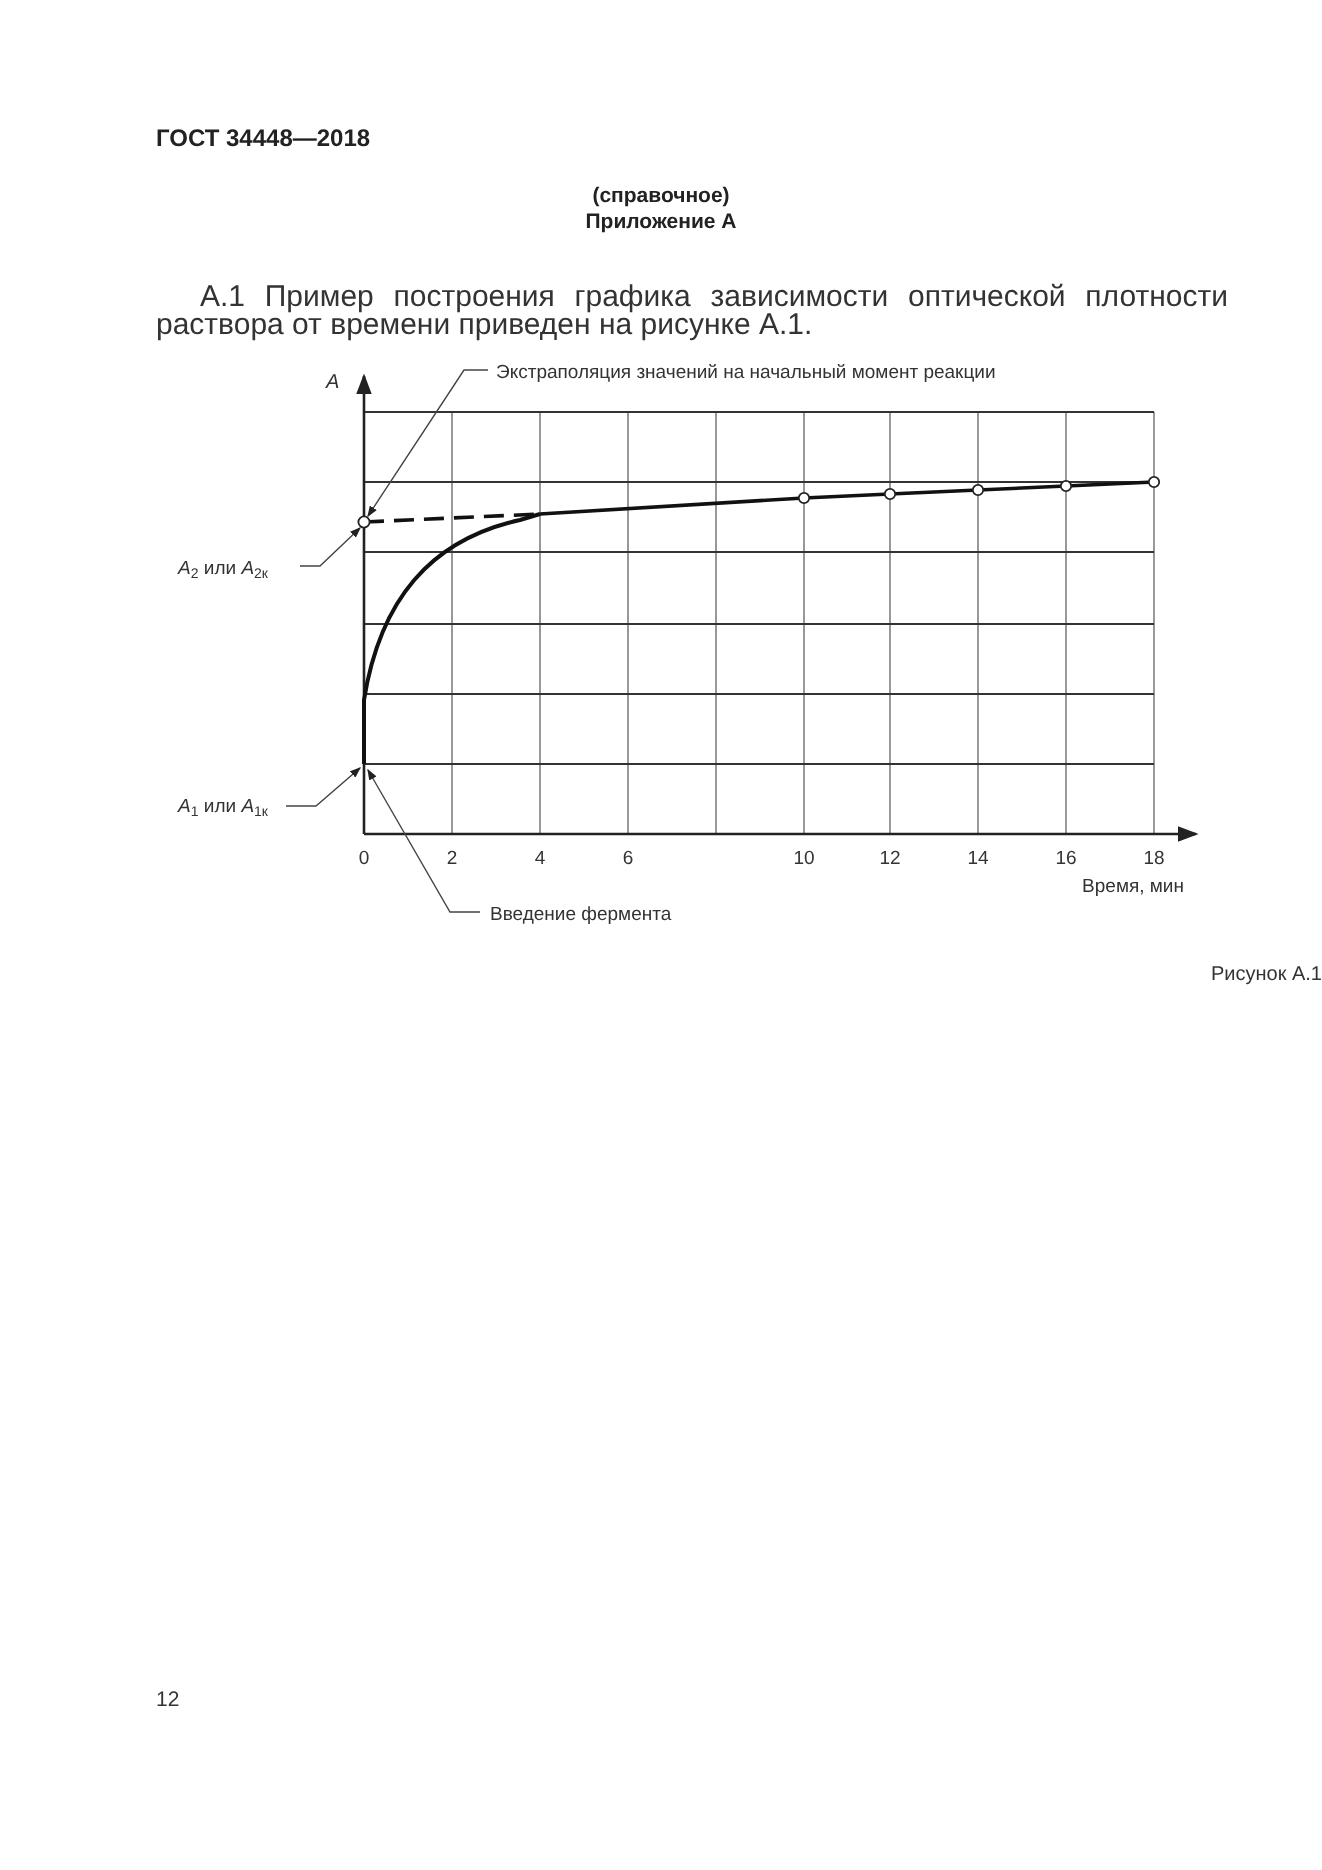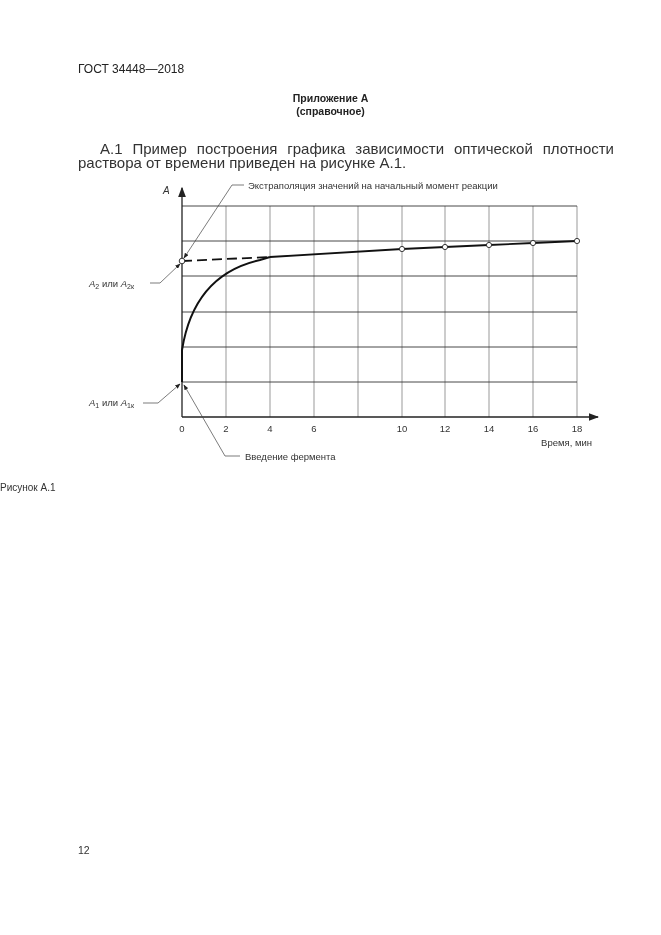--- a/index.html
+++ b/index.html
@@ -1,31 +1,31 @@
 <!DOCTYPE html>
 <html><head>
 <meta charset="utf-8">
 <style>
   html,body{margin:0;padding:0;background:#fff;}
   body{width:661px;height:935px;position:relative;overflow:hidden;font-family:"Liberation Sans",sans-serif;color:#222;}
   .abs{position:absolute;}
-  .hdr{left:78px;top:62px;font-size:12px;font-weight:normal;}
+  .hdr{left:78px;top:62px;font-size:12px;font-weight:bold;}
   .app-title{left:0;width:661px;text-align:center;top:92px;font-size:10.5px;font-weight:bold;line-height:13px;}
   .para{left:78px;width:536px;top:142px;font-size:15px;line-height:14px;text-align:justify;text-indent:22px;color:#333;}
-  .caption{left:0;width:661px;text-align:left;top:482px;font-size:10px;color:#333;}
+  .caption{left:0;width:661px;text-align:right;top:482px;font-size:10px;color:#333;}
   .pagenum{left:78px;top:844px;font-size:10.5px;color:#333;}
   svg text{font-family:"Liberation Sans",sans-serif;fill:#333;}
 </style>
 </head>
 <body>
 
 <div class="abs hdr">ГОСТ 34448—2018</div>
 <div class="abs app-title">
+  <div>(справочное)</div>
   <div>Приложение А</div>
-  <div>(справочное)</div>
 </div>
 <div class="abs para">А.1 Пример построения графика зависимости оптической плотности раствора от времени приведен на рисунке А.1.</div>
 
 <svg class="abs" style="left:0;top:170px;" width="661" height="305" viewBox="0 170 661 305">
   <defs>
     <marker id="arr" markerWidth="8" markerHeight="6" refX="7" refY="3" orient="auto">
       <path d="M0,0 L8,3 L0,6 z" fill="#222"></path>
     </marker>
   </defs>
 

